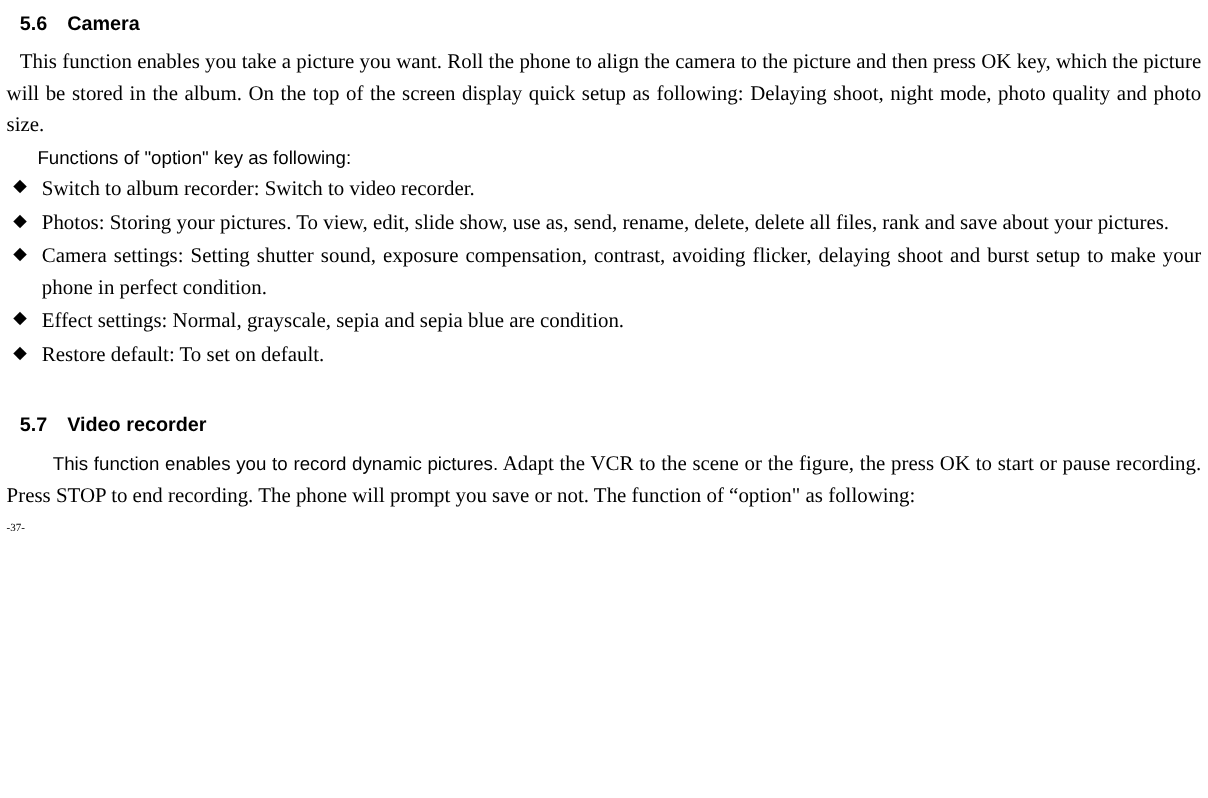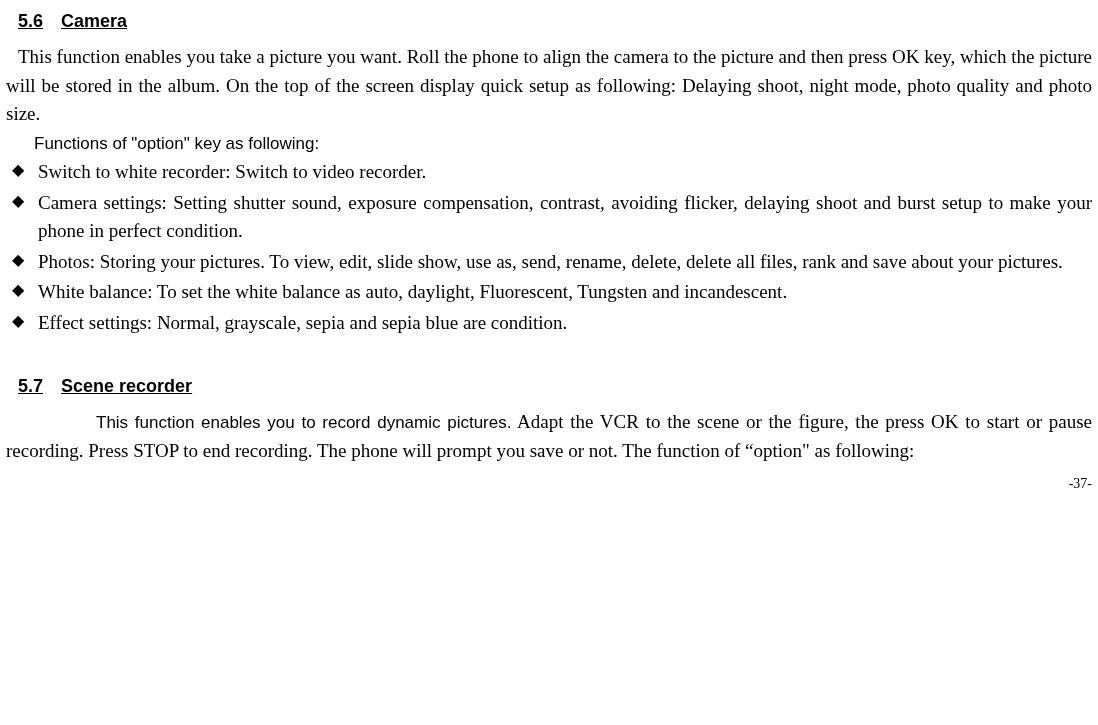--- a/index.html
+++ b/index.html
@@ -9,21 +9,20 @@
     margin: 0;
     padding: 4px 6px 8px 6px;
     color: #000;
     width: 1086px;
   }
   .section-heading {
     font-family: Arial, Helvetica, sans-serif;
     font-weight: bold;
     font-size: 18px;
     margin: 4px 0 8px 12px;
-    text-decoration: underline;
   }
   .section-heading .num {
     margin-right: 18px;
   }
   .para {
     text-align: justify;
     margin: 0 0 2px 0;
   }
   .indent-small {
     text-indent: 12px;
@@ -55,53 +54,52 @@
   .gap {
     height: 30px;
   }
   .para-57 {
     margin-top: 6px;
     text-align: justify;
   }
   .sans-lead {
     font-family: Arial, Helvetica, sans-serif;
     font-size: 17px;
-    margin-left: 48px;
   }
   .indent-57 {
     text-indent: 42px;
   }
   .pagenum {
-    text-align: right;
-    font-size: 14px;
+    text-align: left;
+    font-size: 10px;
     margin-top: 8px;
   }
 </style>
 </head>
 <body>
 
 <div class="section-heading">
   <span class="num">5.6</span><span>Camera</span>
 </div>
 
 <p class="para indent-small">This function enables you take a picture you want. Roll the phone to align the camera to the picture and then press OK key, which the picture will be stored in the album. On the top of the screen display quick setup as following: Delaying shoot, night mode, photo quality and photo size.</p>
 
 <p class="para indent-option">Functions of "option" key as following:</p>
 
 <ul class="diamond">
-  <li>Switch to white recorder: Switch to video recorder.</li>
+  <li>Switch to album recorder: Switch to video recorder.</li>
+  <li>Photos: Storing your pictures. To view, edit, slide show, use as, send, rename, delete, delete all files, rank and save about your pictures.</li>
   <li>Camera settings: Setting shutter sound, exposure compensation, contrast, avoiding flicker, delaying shoot and burst setup to make your phone in perfect condition.</li>
-  <li>Photos: Storing your pictures. To view, edit, slide show, use as, send, rename, delete, delete all files, rank and save about your pictures.</li>
-  <li>White balance: To set the white balance as auto, daylight, Fluorescent, Tungsten and incandescent.</li>
   <li>Effect settings: Normal, grayscale, sepia and sepia blue are condition.</li>
+  <li>Restore default: To set on default.</li>
 </ul>
 
 <div class="gap"></div>
 
 <div class="section-heading">
-  <span class="num">5.7</span><span>Scene recorder</span>
+  <span class="num">5.7</span><span>Video recorder</span>
 </div>
 
 <p class="para para-57 indent-57">
   <span class="sans-lead">This function enables you to record dynamic pictures.</span><span> Adapt the VCR to the scene or the figure, the press OK to start or pause recording. Press STOP to end recording. The phone will prompt you save or not. The function of  “option" as following:</span>
 </p>
 
 <div class="pagenum">-37-</div>
 
 </body></html>

